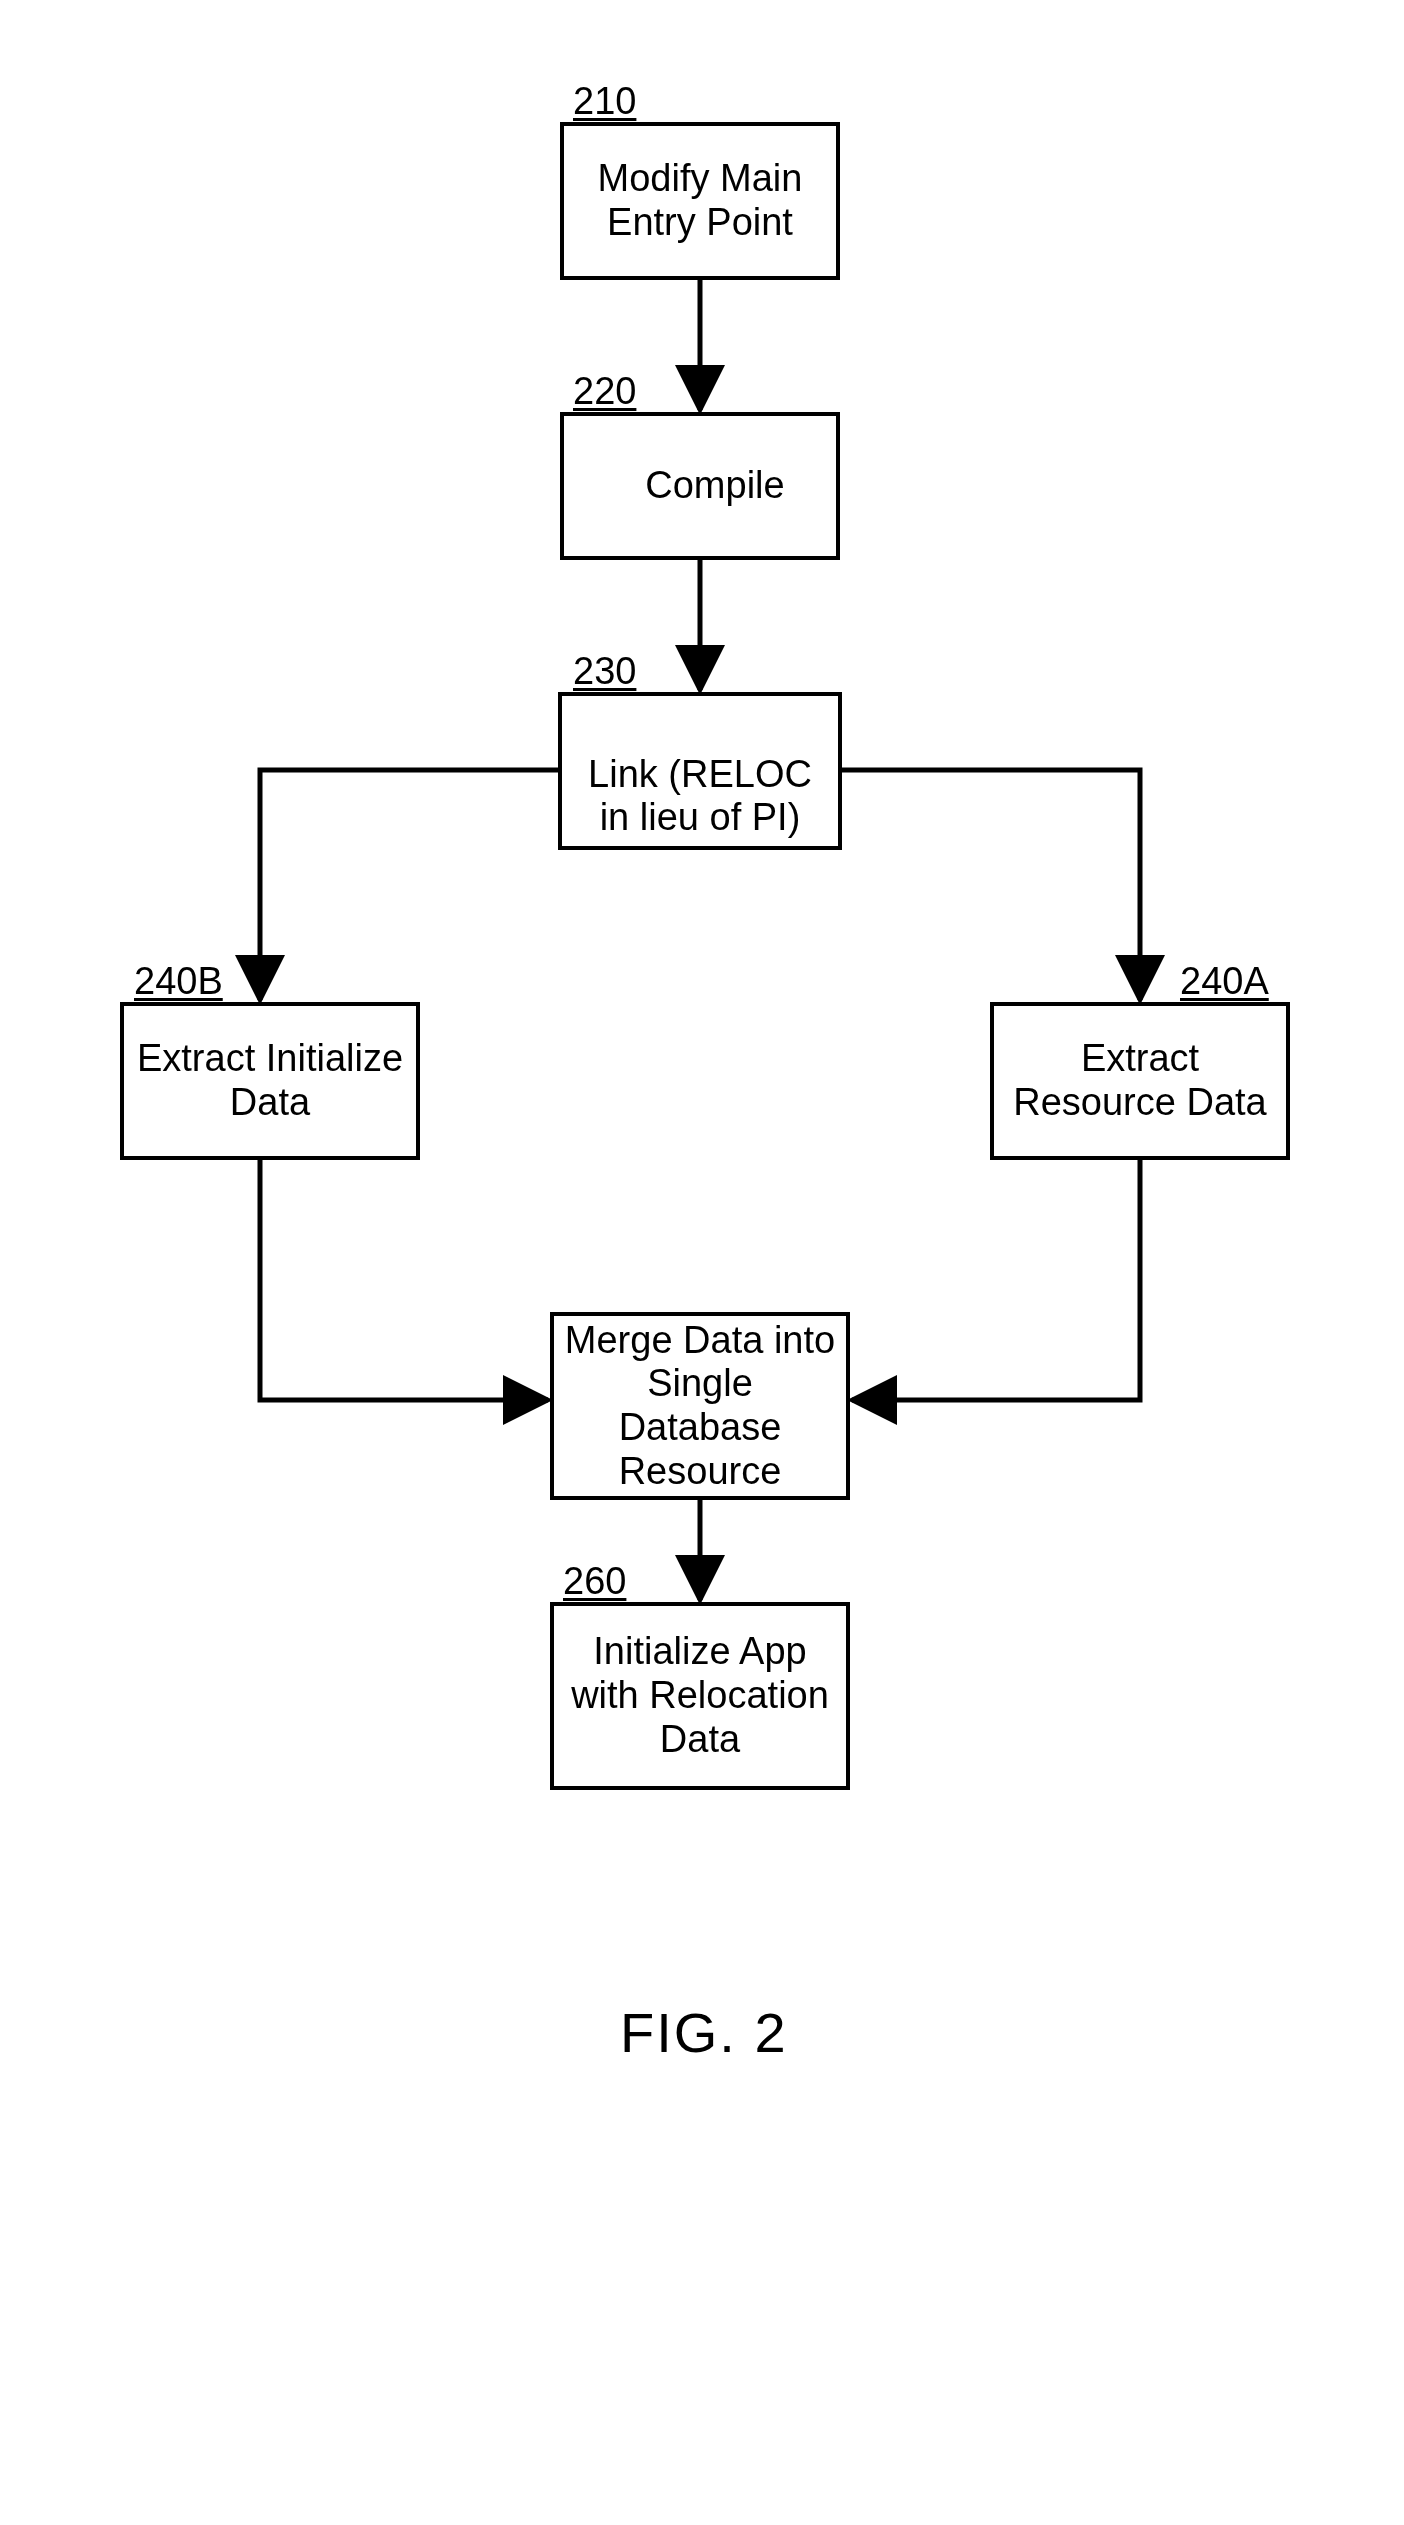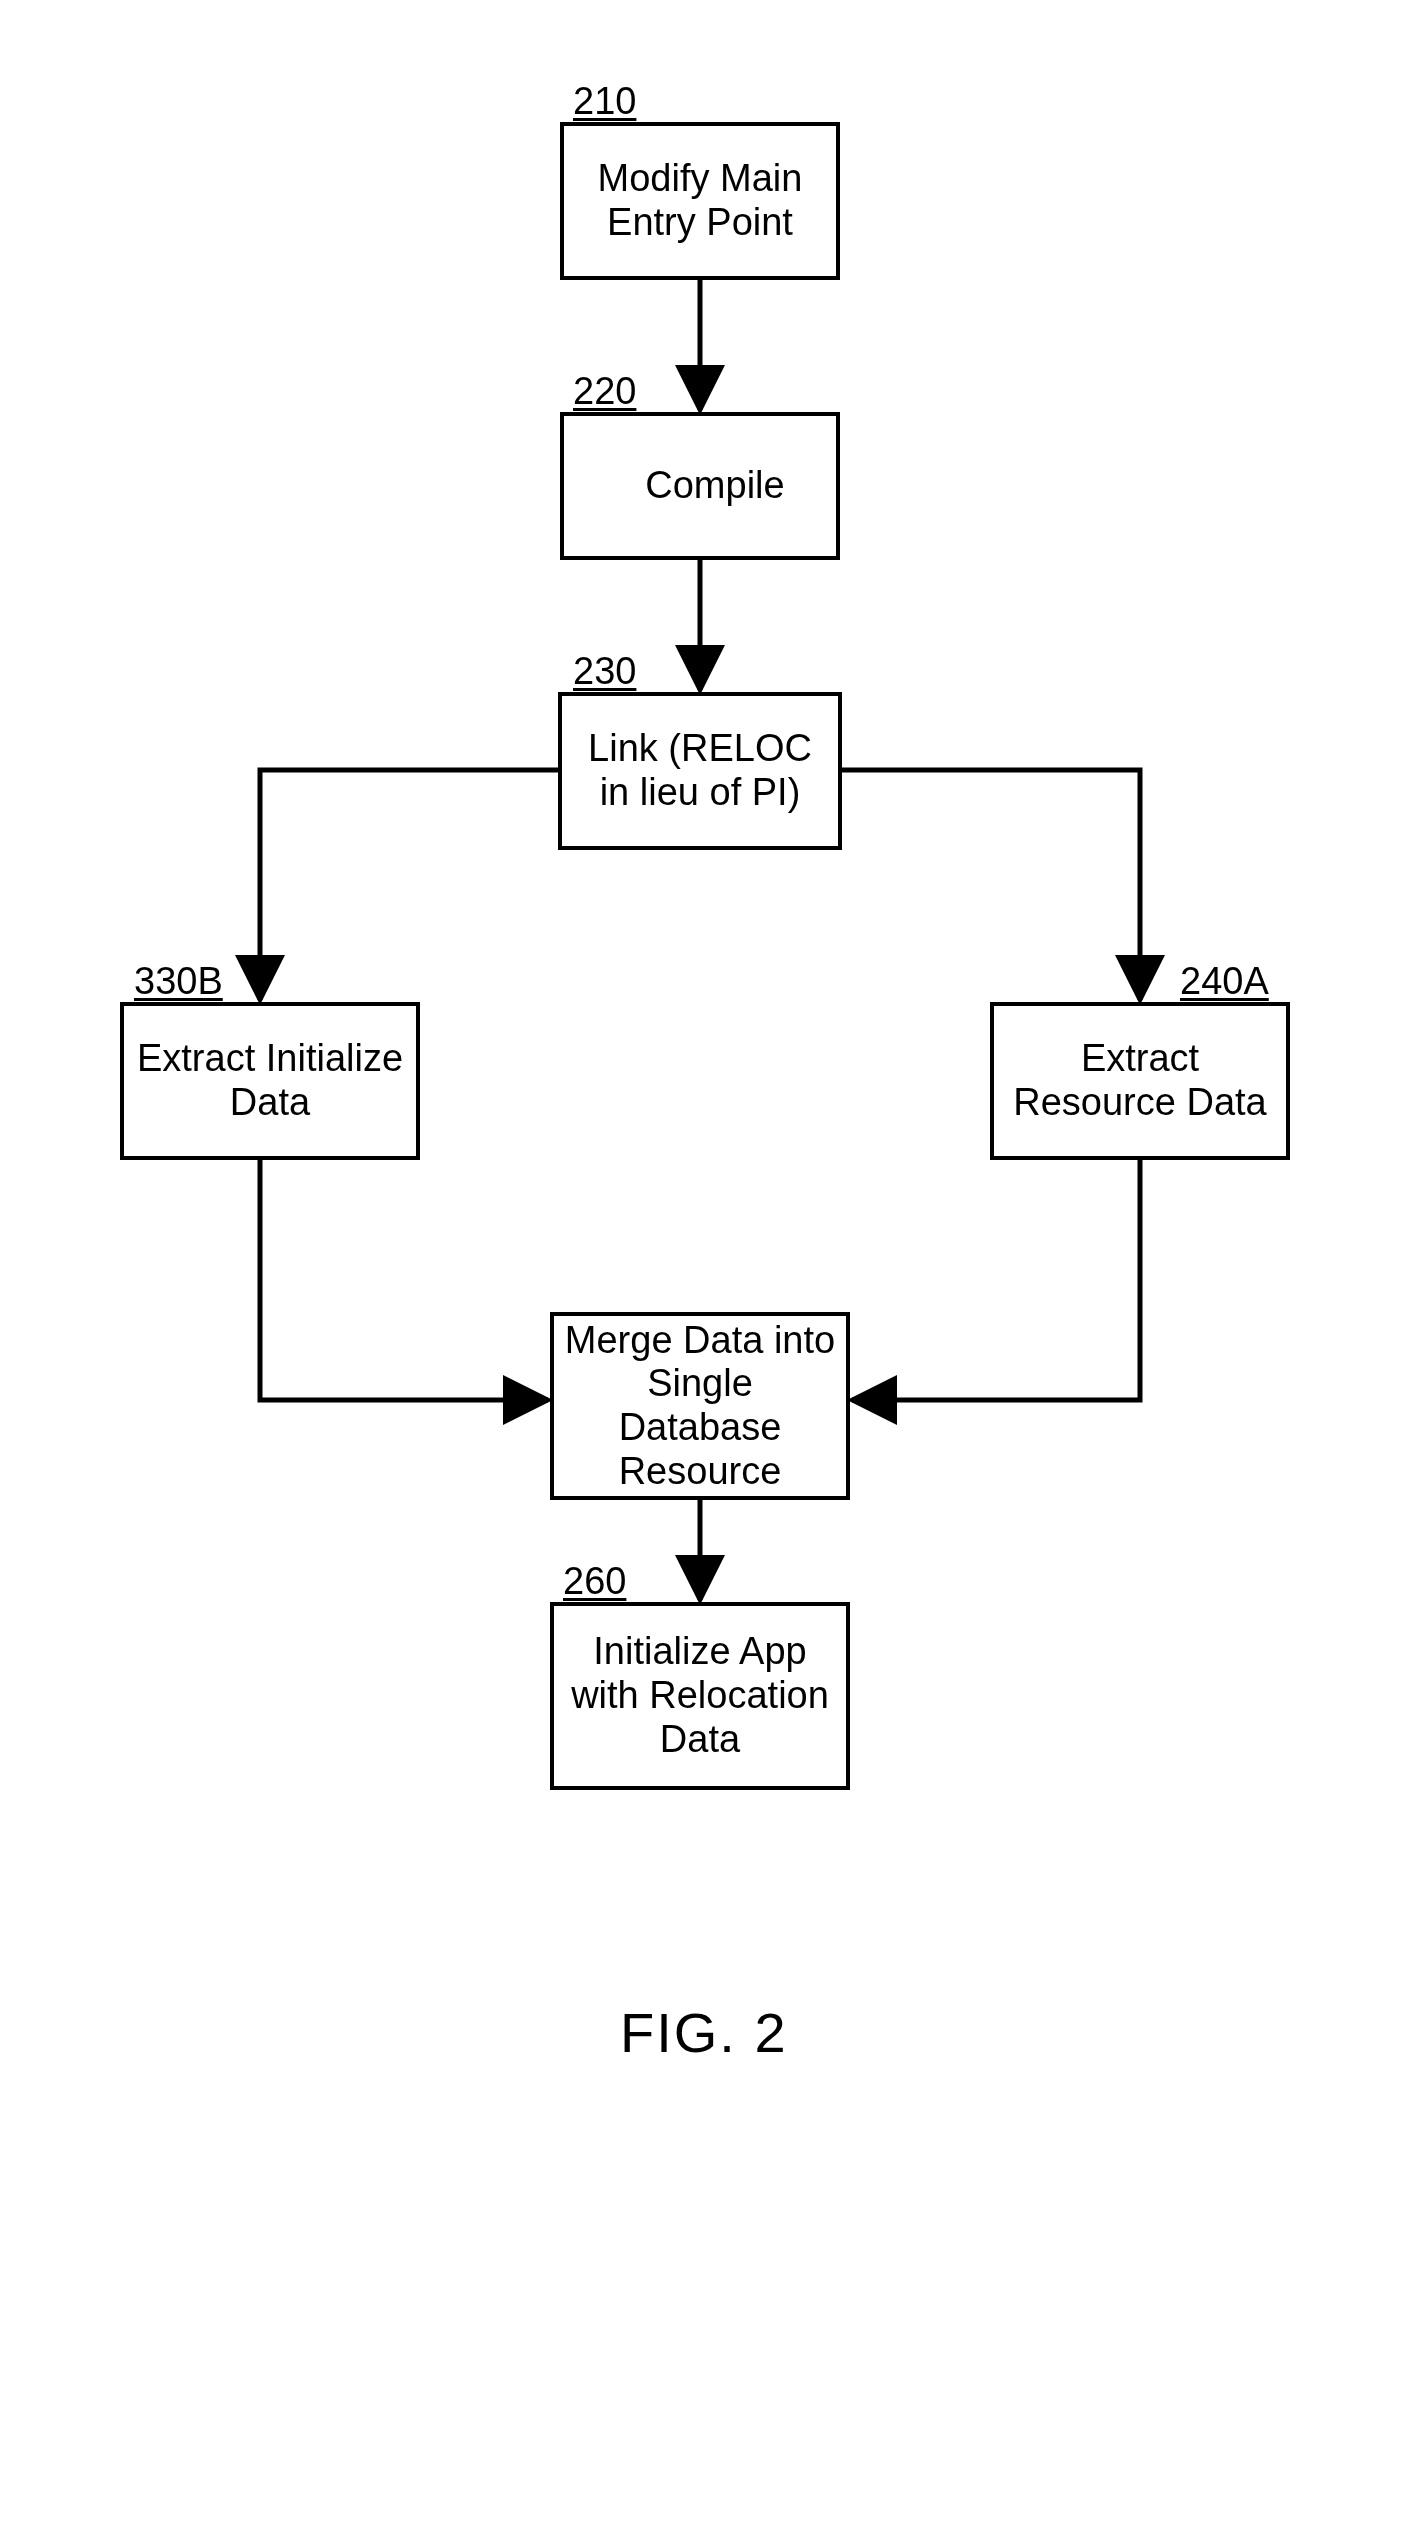--- a/index.html
+++ b/index.html
@@ -80,25 +80,25 @@
   <div class="box" style="left:560px; top:122px; width:280px; height:158px;">
     <span>Modify Main Entry Point</span>
   </div>
 
   <div class="tag" style="left:573px; top:370px;">220</div>
   <div class="box" style="left:560px; top:412px; width:280px; height:148px;padding-left:38px;">
     <span>Compile</span>
   </div>
 
   <div class="tag" style="left:573px; top:650px;">230</div>
-  <div class="box" style="left:558px; top:692px; width:284px; height:158px;">
+  <div class="box" style="left:558px; top:692px; width:284px; height:158px;align-items:flex-end;">
     <span>Link (RELOC in lieu of PI)</span>
   </div>
 
-  <div class="tag" style="left:134px; top:960px;">330B</div>
+  <div class="tag" style="left:134px; top:960px;">240B</div>
   <div class="box" style="left:120px; top:1002px; width:300px; height:158px;">
     <span>Extract Initialize Data</span>
   </div>
 
   <div class="tag" style="left:1180px; top:960px;text-align:center;">240A</div>
   <div class="box" style="left:990px; top:1002px; width:300px; height:158px;">
     <span>Extract Resource Data</span>
   </div>
 
   <div class="tag" style="left:563px; top:1304px;margin-top:20px;">250</div>

